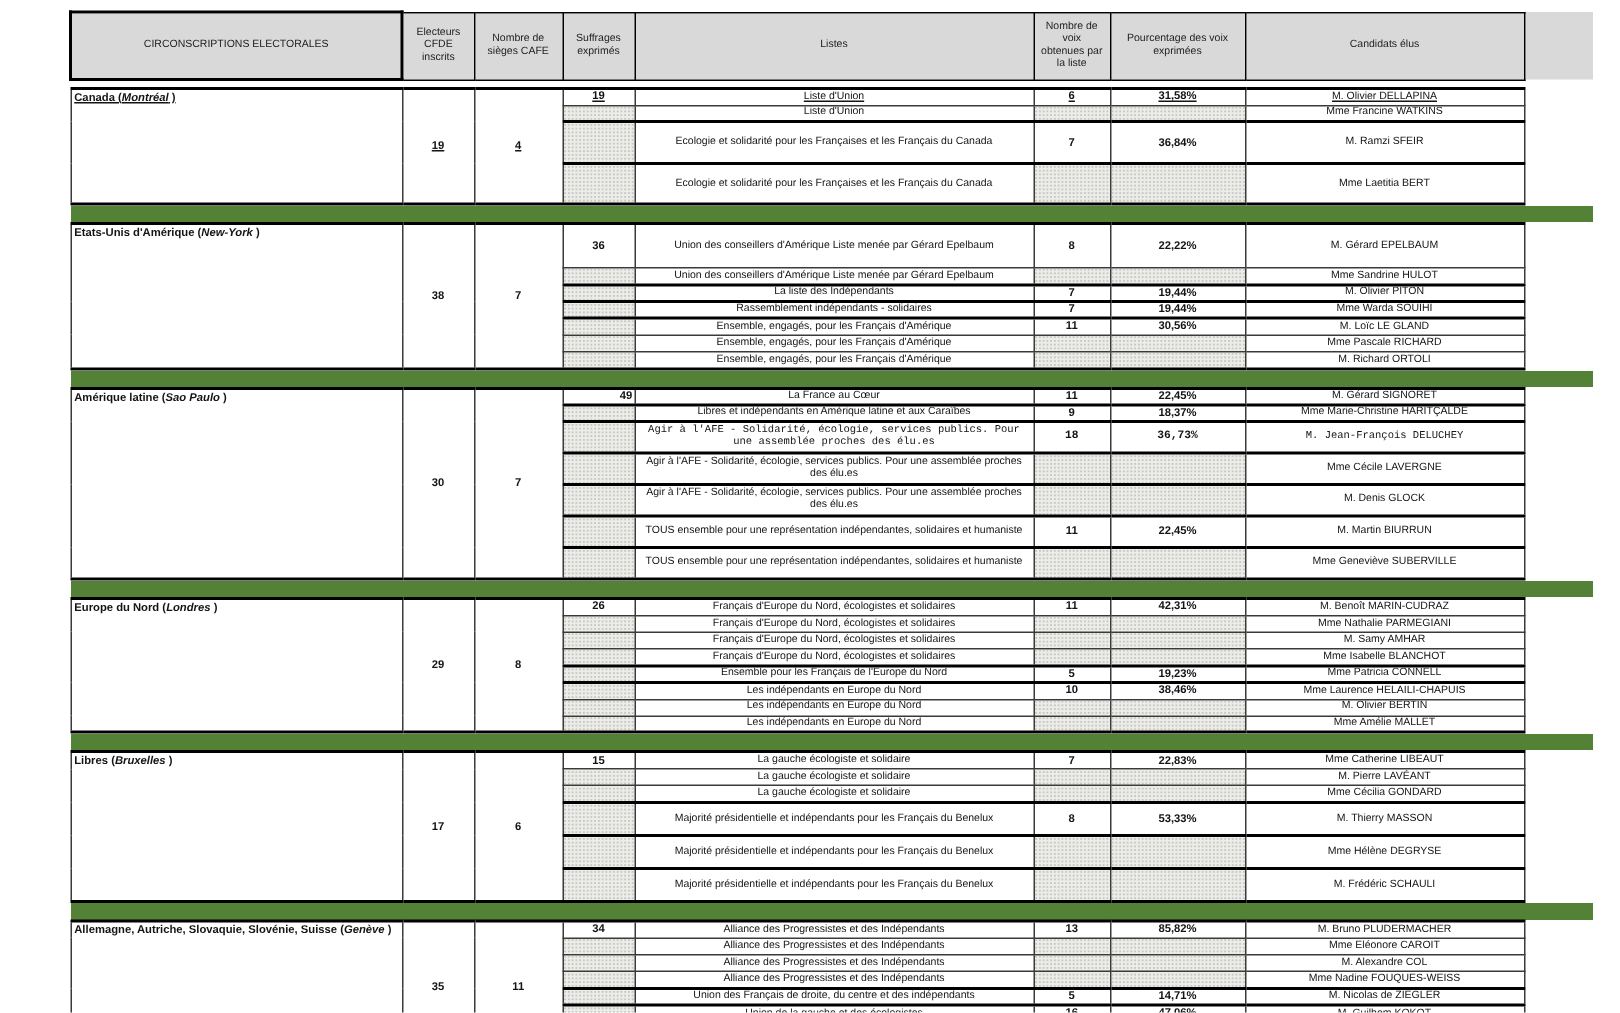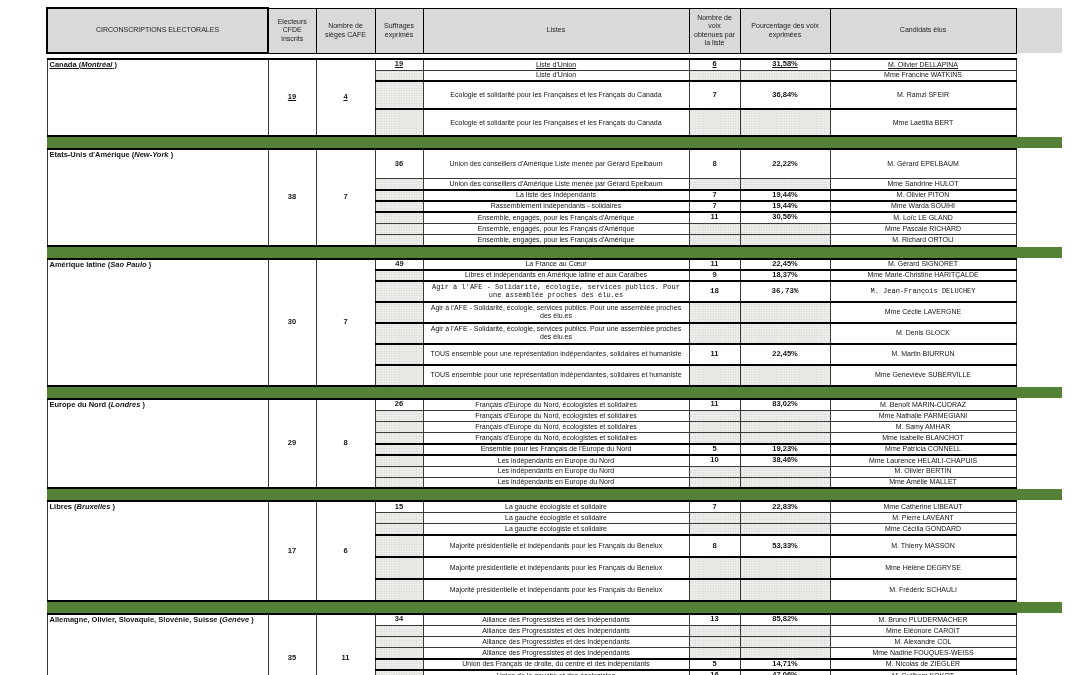--- a/index.html
+++ b/index.html
@@ -26,21 +26,21 @@
   
   tbody td{border:1px solid #3a3a3a;background:#fff;}
   td.gt{border-top:2px solid #000;}
   td.gb{border-bottom:2px solid #000;}
   td.sh{
     background-color:#ecede9;
     background-image:radial-gradient(#c6c9c2 0.6px, rgba(0,0,0,0) 0.7px);
     background-size:2.5px 2.5px;
   }
   td.num{font-weight:bold;font-size:7.5px;}
-  td.right{text-align:center;padding-right:1px;}
+  td.right{text-align:right;padding-right:1px;}
   td.circ{
     text-align:left;vertical-align:top;padding:1px 2px 0 2px;
     font-weight:bold;font-size:7.5px;white-space:nowrap;
     border-left:1px solid #3a3a3a;
   }
   td.circ i{font-style:italic;}
   td.mid{font-weight:bold;}
   td.liste{font-size:7px;padding:0 4px;}
   td.cand{font-size:7px;}
   td.ph, th.ph{border:none !important;background:#fff;padding:0;}
@@ -229,21 +229,21 @@
         <tr class="bar">
           <td colspan="9"></td>
         </tr>
         <tr style="height: 11.2px;">
           <td class="circ gt gb" rowspan="8"><span>Europe du Nord (</span><i>Londres</i><span> )</span></td>
           <td class="mid num gt gb" rowspan="8">29</td>
           <td class="mid num gt gb" rowspan="8">8</td>
           <td class="num gt">26</td>
           <td class="liste gt">Français d'Europe du Nord, écologistes et solidaires</td>
           <td class="num gt">11</td>
-          <td class="num gt">83,02%</td>
+          <td class="num gt">42,31%</td>
           <td class="cand gt">M. Benoît MARIN-CUDRAZ</td>
           <td class="ph" rowspan="8"></td>
         </tr>
         <tr style="height: 11.2px;">
           <td class="sh"></td>
           <td class="liste">Français d'Europe du Nord, écologistes et solidaires</td>
           <td class="sh"></td>
           <td class="sh"></td>
           <td class="cand">Mme Nathalie PARMEGIANI</td>
         </tr>
@@ -335,21 +335,21 @@
           <td class="sh gt gb"></td>
           <td class="liste gt gb">Majorité présidentielle et indépendants pour les Français du Benelux</td>
           <td class="sh gt gb"></td>
           <td class="sh gt gb"></td>
           <td class="cand gt gb">M. Frédéric SCHAULI</td>
         </tr>
         <tr class="bar">
           <td colspan="9"></td>
         </tr>
         <tr style="height: 11.2px;">
-          <td class="circ gt gb" rowspan="8"><span>Allemagne, Olivier, Slovaquie, Slovénie, Suisse (</span><i>Genève</i><span> )</span></td>
+          <td class="circ gt gb" rowspan="8"><span>Allemagne, Autriche, Slovaquie, Slovénie, Suisse (</span><i>Genève</i><span> )</span></td>
           <td class="mid num gt gb" rowspan="8">35</td>
           <td class="mid num gt gb" rowspan="8">11</td>
           <td class="num gt">34</td>
           <td class="liste gt">Alliance des Progressistes et des Indépendants</td>
           <td class="num gt">13</td>
           <td class="num gt">85,82%</td>
           <td class="cand gt">M. Bruno PLUDERMACHER</td>
           <td class="ph" rowspan="8"></td>
         </tr>
         <tr style="height: 11.2px;">

